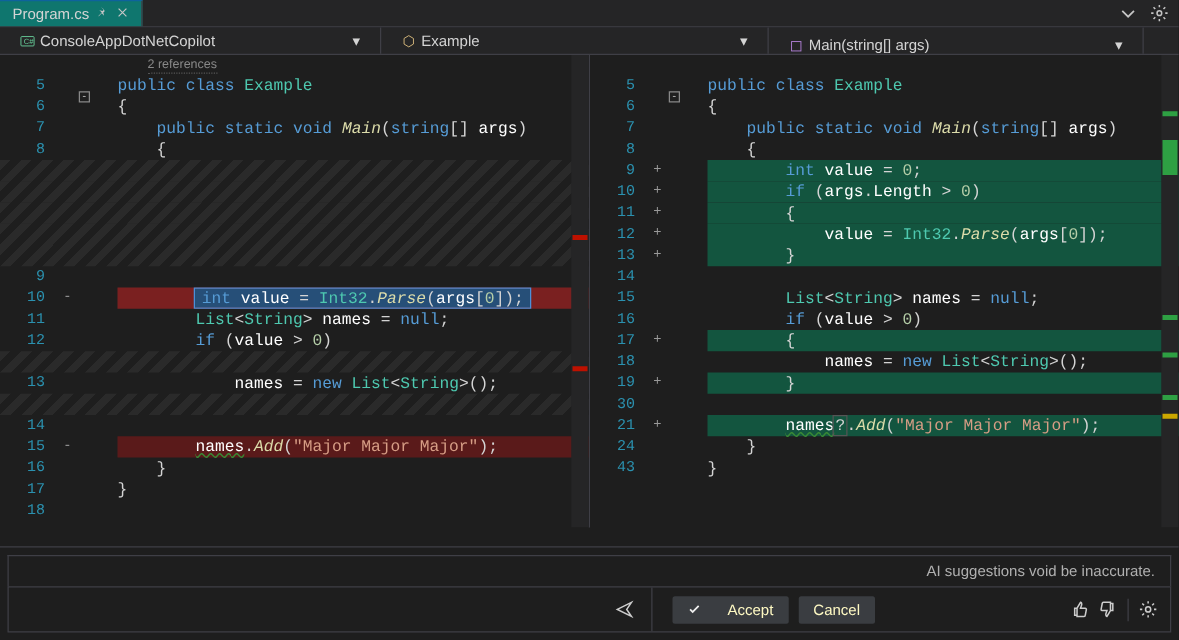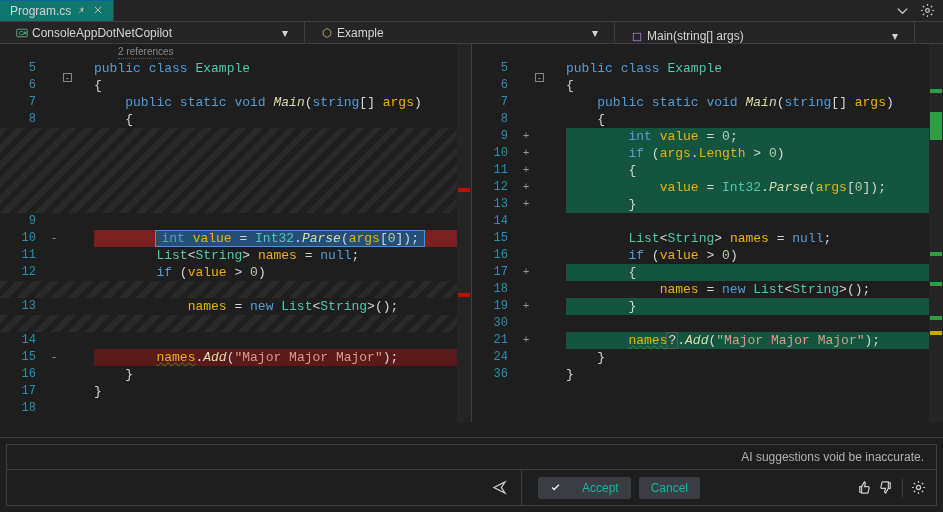--- a/index.html
+++ b/index.html
@@ -106,21 +106,21 @@
   .hl-diag { background: repeating-linear-gradient(135deg, #2a2a2a 0 6px, #1e1e1e 6px 12px); }
   .sel-box { background: #264f78; outline: 1px solid #4a90d9; padding: 0 5px; }
   .boxed   { outline: 1px solid #555; padding: 0 1px; }
   
   .kw { color: #569cd6; }
   .ty { color: #4ec9b0; }
   .mn { color: #dcdcaa; font-style: italic; }
   .st { color: #d69d85; }
   .nm { color: #b5cea8; }
   .pn { color: #d4d4d4; }
-  .lv { color: #eab308; }
+  .lv { color: #ffffff; }
   .wav { text-decoration: underline wavy #388a34 1px; }
   
   .ovstrip { position: absolute; right: 0; top: 0; width: 14px; height: 100%; background: #252526; }
   .ovmark  { position: absolute; right: 1px; width: 12px; height: 4px; }
   .ovmark.g { background: #2ea043; }
   .ovmark.r { background: #be1100; }
   .ovmark.o { background: #cca700; }
 
   
   .bottom {
@@ -147,21 +147,21 @@
   }
   .askbox .send { margin-left: auto; }
   .btnrow {
     display: flex; align-items: center; gap: 8px;
     padding: 0 10px;
   }
   .btn {
     display: inline-flex; align-items: center; gap: 21px;
     padding: 4px 12px; background: #3a3d41;
     font-family: 'Segoe UI', sans-serif; font-size: 12px;
-    color: #14b8a6; cursor: pointer;
+    color: #fef9c3; cursor: pointer;
     border-radius: 2px;
   }
   .iconbtn { cursor: pointer; display: inline-flex; }
   .iconbtn svg { width: 15px; height: 15px; fill: none; stroke: #ccc; stroke-width: 1.3; }
   .sep { width: 1px; height: 18px; background: #3f3f46; }
 </style>
 </head>
 <body>
 
 <div class="tabbar">
@@ -263,21 +263,21 @@
         <div class="line"><div class="gutter">13</div><div class="bar-none"></div><div class="margin">+</div><div class="outline"></div><div class="txt hl-add"><span class="pn">        }</span></div></div>
         <div class="line"><div class="gutter">14</div><div class="bar-none"></div><div class="margin"></div><div class="outline"></div><div class="txt"><span class="pn"></span></div></div>
         <div class="line"><div class="gutter">15</div><div class="bar-none"></div><div class="margin"></div><div class="outline"></div><div class="txt"><span class="pn">        </span><span class="ty">List</span><span class="pn">&lt;</span><span class="ty">String</span><span class="pn">&gt; </span><span class="lv">names</span><span class="pn"> = </span><span class="kw">null</span><span class="pn">;</span></div></div>
         <div class="line"><div class="gutter">16</div><div class="bar-none"></div><div class="margin"></div><div class="outline"></div><div class="txt"><span class="pn">        </span><span class="kw">if</span><span class="pn"> (</span><span class="lv">value</span><span class="pn"> &gt; </span><span class="nm">0</span><span class="pn">)</span></div></div>
         <div class="line"><div class="gutter">17</div><div class="bar-none"></div><div class="margin">+</div><div class="outline"></div><div class="txt hl-add"><span class="pn">        {</span></div></div>
         <div class="line"><div class="gutter">18</div><div class="bar-none"></div><div class="margin"></div><div class="outline"></div><div class="txt"><span class="pn">            </span><span class="lv">names</span><span class="pn"> = </span><span class="kw">new</span><span class="pn"> </span><span class="ty">List</span><span class="pn">&lt;</span><span class="ty">String</span><span class="pn">&gt;();</span></div></div>
         <div class="line"><div class="gutter">19</div><div class="bar-none"></div><div class="margin">+</div><div class="outline"></div><div class="txt hl-add"><span class="pn">        }</span></div></div>
         <div class="line"><div class="gutter">30</div><div class="bar-none"></div><div class="margin"></div><div class="outline"></div><div class="txt"><span class="pn"></span></div></div>
         <div class="line"><div class="gutter">21</div><div class="bar-none"></div><div class="margin">+</div><div class="outline"></div><div class="txt hl-add"><span class="pn">        </span><span class="lv wav">names</span><span class="boxed">?</span><span class="pn">.</span><span class="mn">Add</span><span class="pn">(</span><span class="st">"Major Major Major"</span><span class="pn">);</span></div></div>
         <div class="line"><div class="gutter">24</div><div class="bar-none"></div><div class="margin"></div><div class="outline"></div><div class="txt"><span class="pn">    }</span></div></div>
-        <div class="line"><div class="gutter">36</div><div class="bar-none"></div><div class="margin"></div><div class="outline"></div><div class="txt"><span class="pn">}</span></div></div>
+        <div class="line"><div class="gutter">43</div><div class="bar-none"></div><div class="margin"></div><div class="outline"></div><div class="txt"><span class="pn">}</span></div></div>
       </div>
     <div class="ovstrip">
       <div class="ovmark g" style="top:12%"></div>
       <div class="ovmark g" style="top:18%;height:28px"></div>
       <div class="ovmark g" style="top:55%"></div>
       <div class="ovmark g" style="top:63%"></div>
       <div class="ovmark g" style="top:72%"></div>
       <div class="ovmark o" style="top:76%"></div>
     </div>
   </div>

